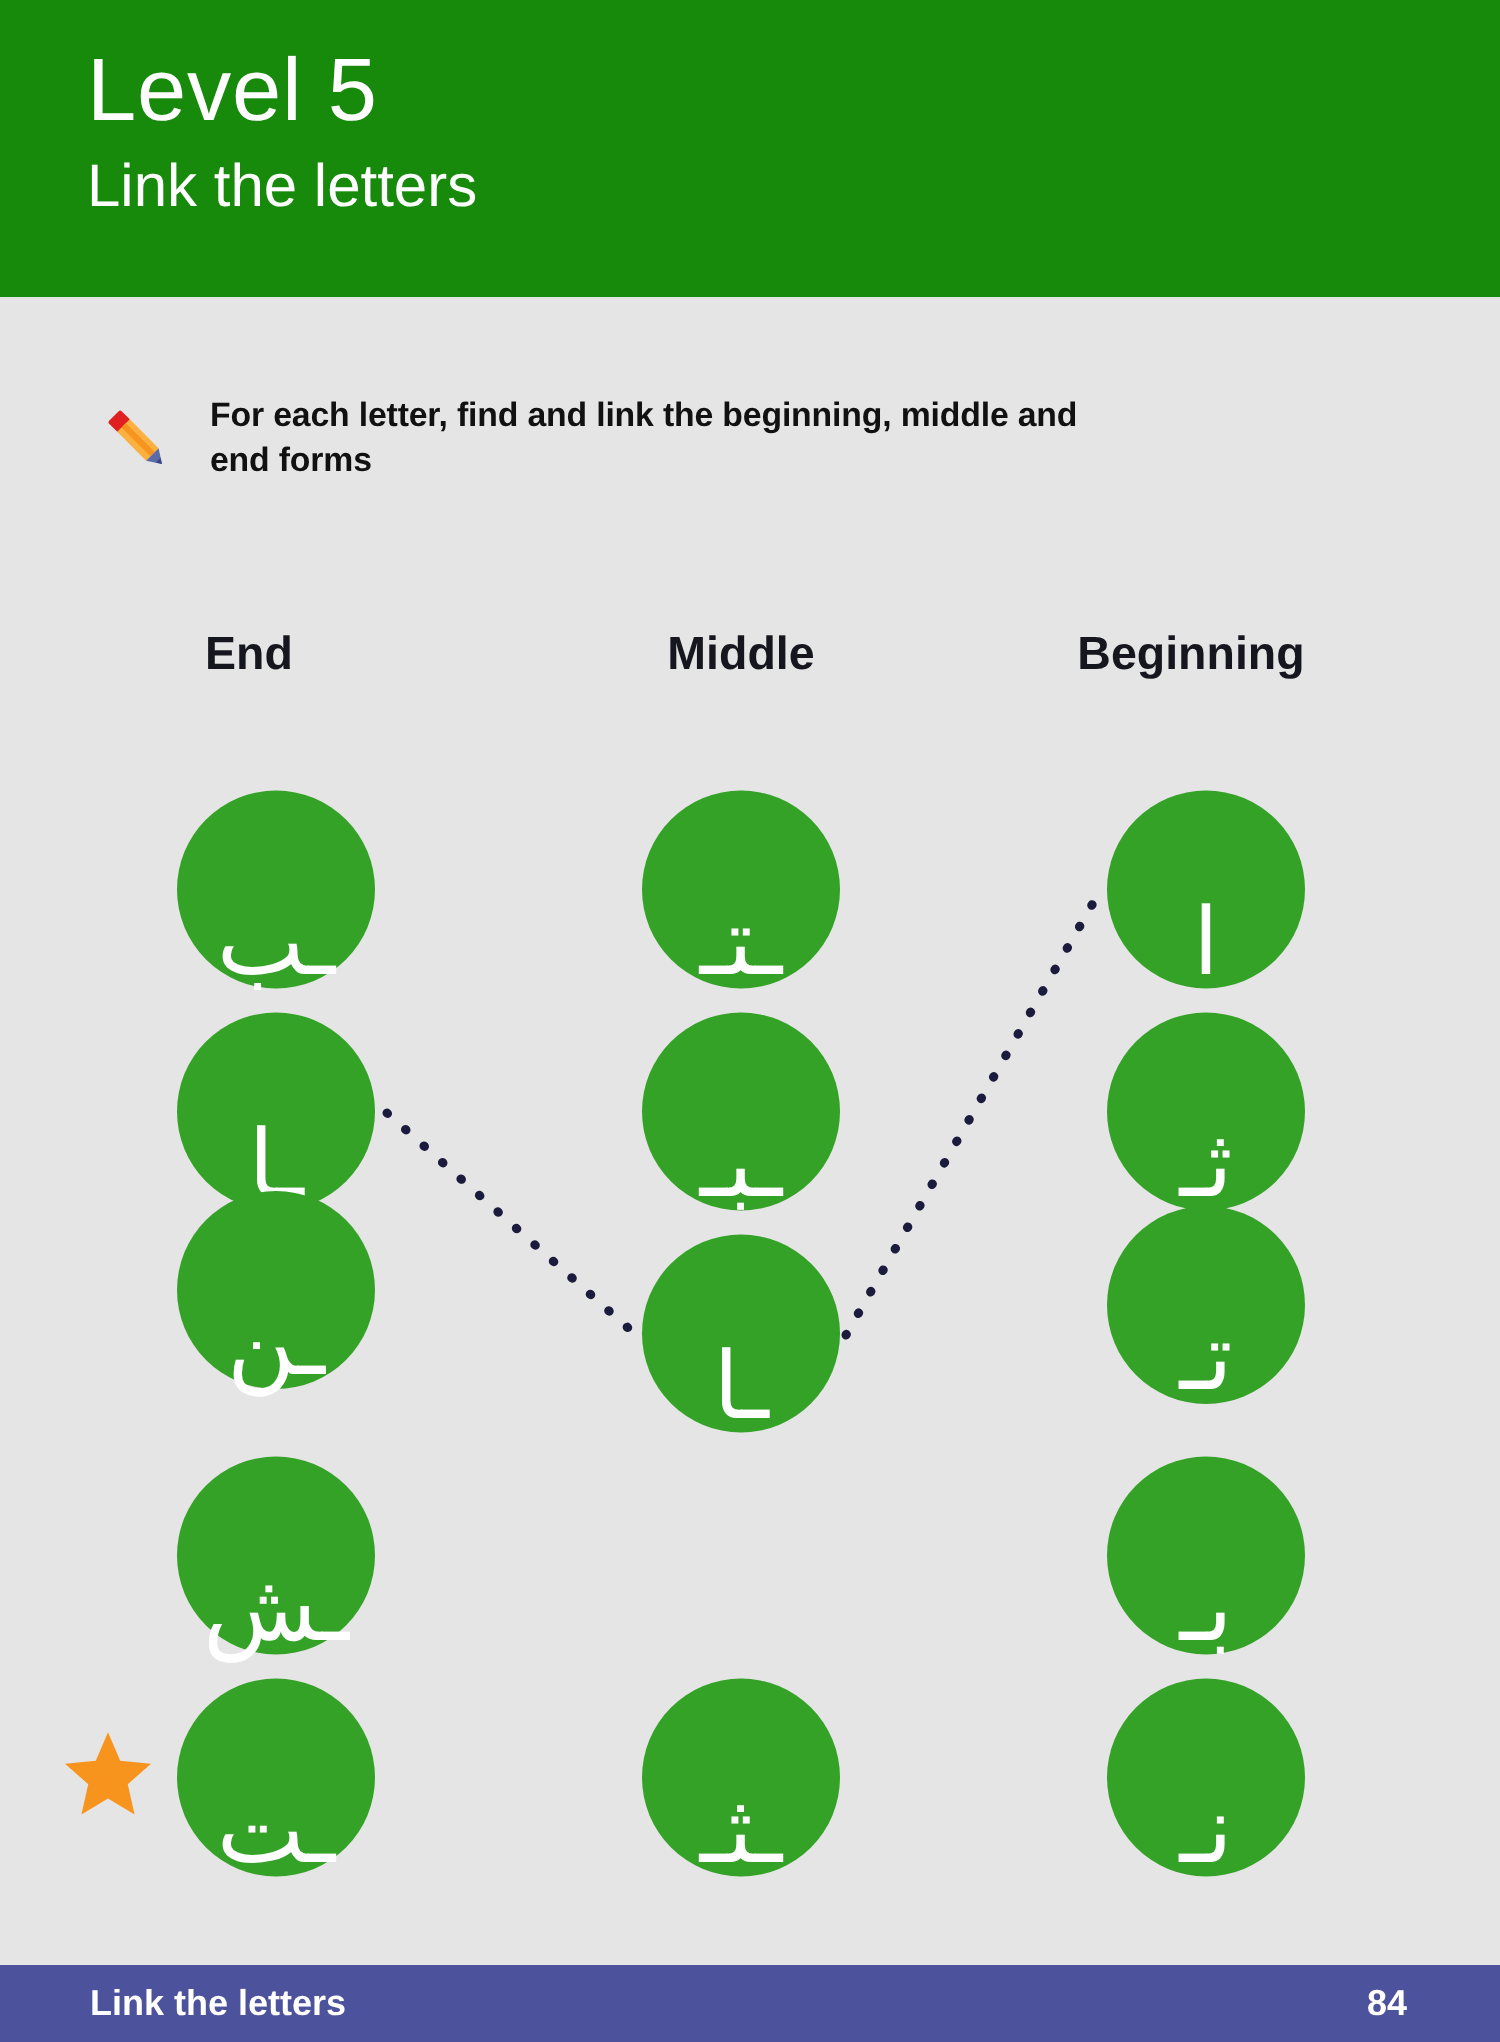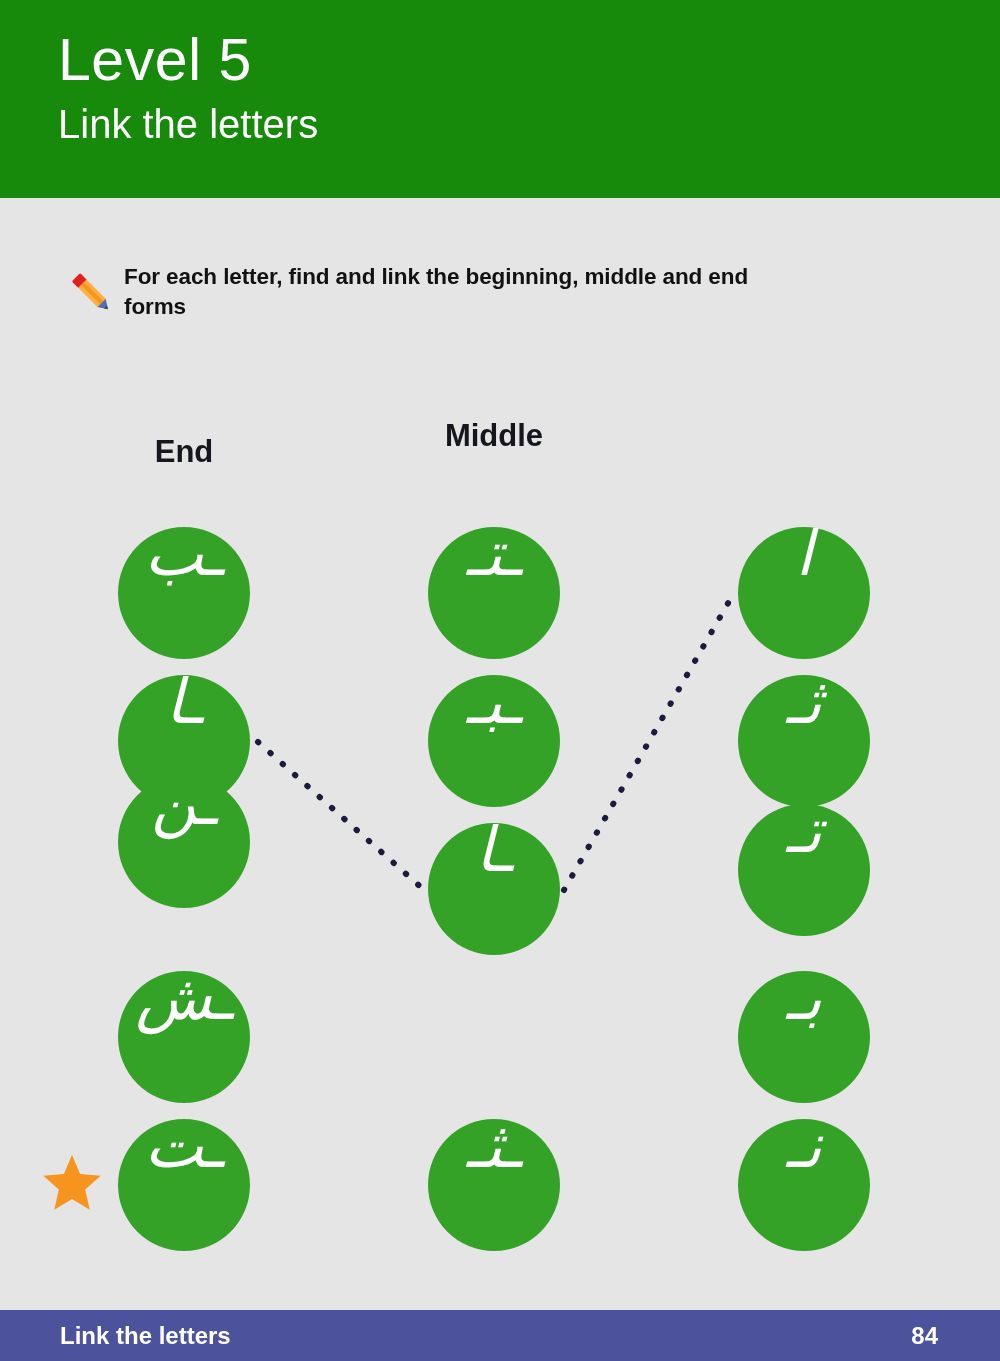--- a/index.html
+++ b/index.html
@@ -51,21 +51,21 @@
   }
 
   
   .instruction {
     position: absolute;
     left: 62px;
     top: 262px;
     width: 700px;
     display: flex;
     align-items: flex-end;
-    gap: 4px;
+    gap: 20px;
   }
   .pencil-icon {
     flex: 0 0 auto;
     width: 58px;
     height: 58px;
     margin-top: 2px;
   }
   .instruction-text {
     font-size: 22.5px;
     font-weight: 700;
@@ -77,36 +77,35 @@
   
   .col-header {
     position: absolute;
     top: 418px;
     font-size: 31px;
     font-weight: 700;
     color: #16161e;
     text-align: center;
     width: 220px;
   }
-  .col-header.end       { left: 74px; margin-top: 16px;  }
+  .col-header.end       { left: 56px;  }
   .col-header.middle    { left: 384px; }
   .col-header.beginning { left: 684px; }
 
   
   .circle {
     position: absolute;
     width: 132px;
     height: 132px;
     border-radius: 50%;
     background: #34A227;
     display: flex;
-    align-items: flex-start;
+    align-items: flex-end;
     justify-content: center;
     box-sizing: border-box;
-    font-style: italic;
   }
   .circle .glyph {
     color: #ffffff;
     font-size: 62px;
     line-height: 1;
     font-family: "DejaVu Sans", sans-serif;
     direction: rtl;
     text-align: center;
     margin-top: -4px;
     user-select: none;
@@ -177,28 +176,29 @@
         <rect x="30.5" y="18" width="4.5" height="30" fill="#F7941E"></rect>
         <polygon points="26,48 39,48 32.5,58" fill="#5B6BA8"></polygon>
         <polygon points="30,54 35,54 32.5,58" fill="#3C4680"></polygon>
       </g>
     </svg>
     <div class="instruction-text">For each letter, find and link the beginning, middle and end forms</div>
   </div>
 
   <div class="col-header end">End</div>
   <div class="col-header middle">Middle</div>
+  <div class="col-header beginning">Beginning</div>
 
   <div class="circle" style="left: 118px; top: 527px; background: rgb(52, 162, 39);">
     <span class="glyph">ـب</span>
   </div>
   <div class="circle" style="left: 118px; top: 675px; background: rgb(52, 162, 39);">
     <span class="glyph">ـا</span>
   </div>
-  <div class="circle" style="left: 118px; top: 776px; background: rgb(52, 162, 39);">
+  <div class="circle" style="left: 118px; top: 794px; background: rgb(52, 162, 39);">
     <span class="glyph">ـن</span>
   </div>
   <div class="circle" style="left: 118px; top: 971px; background: rgb(52, 162, 39);">
     <span class="glyph">ـش</span>
   </div>
   <div class="circle" style="left: 118px; top: 1119px; background: rgb(52, 162, 39);">
     <span class="glyph">ـت</span>
   </div>
 
   <div class="circle" style="left: 428px; top: 675px; background: rgb(52, 162, 39);">

